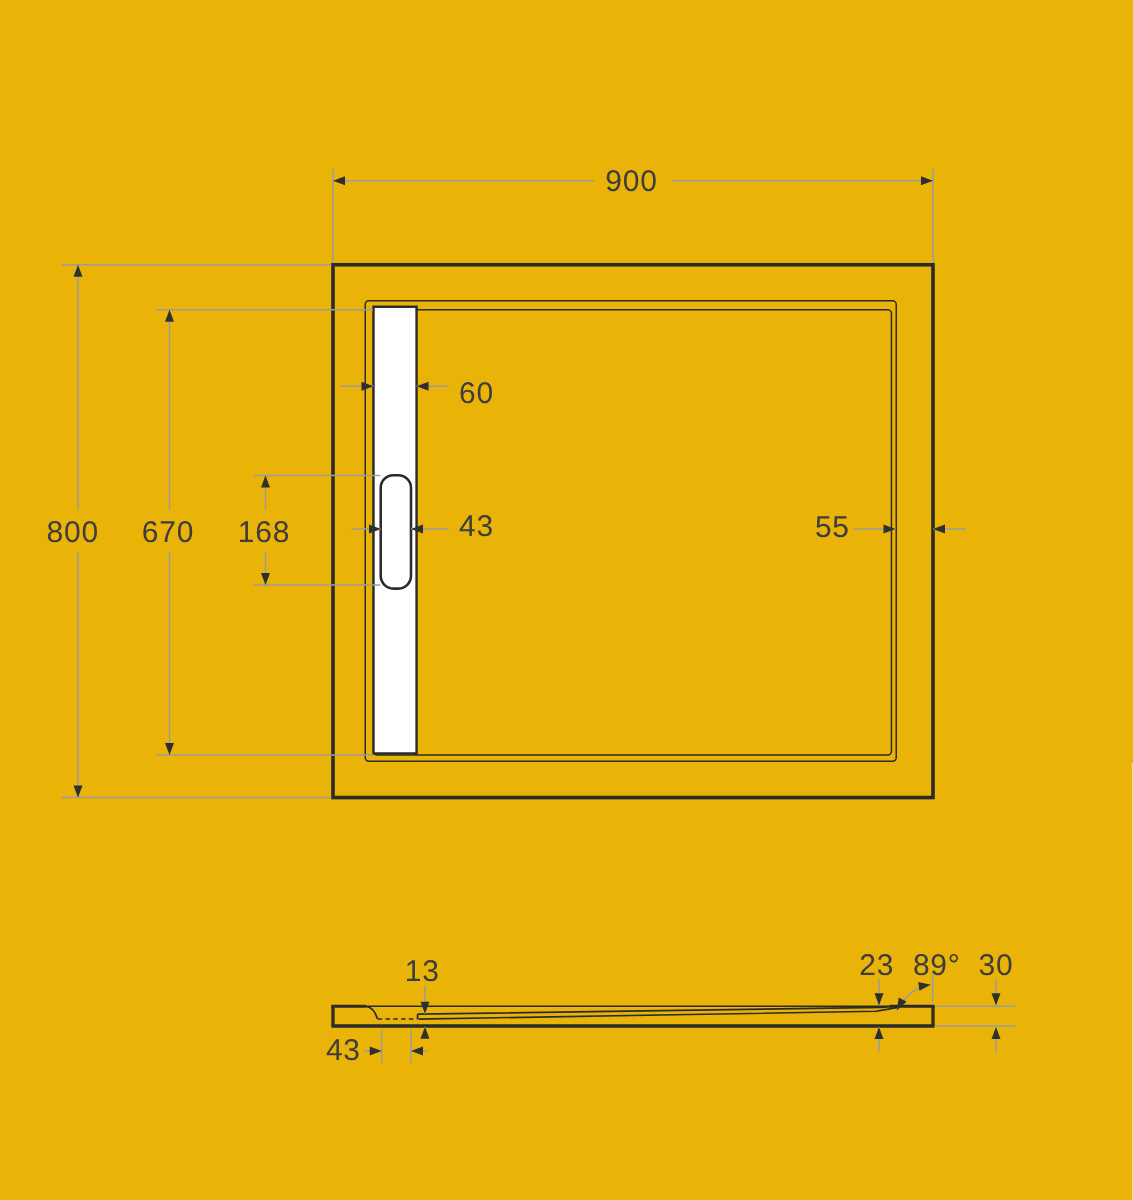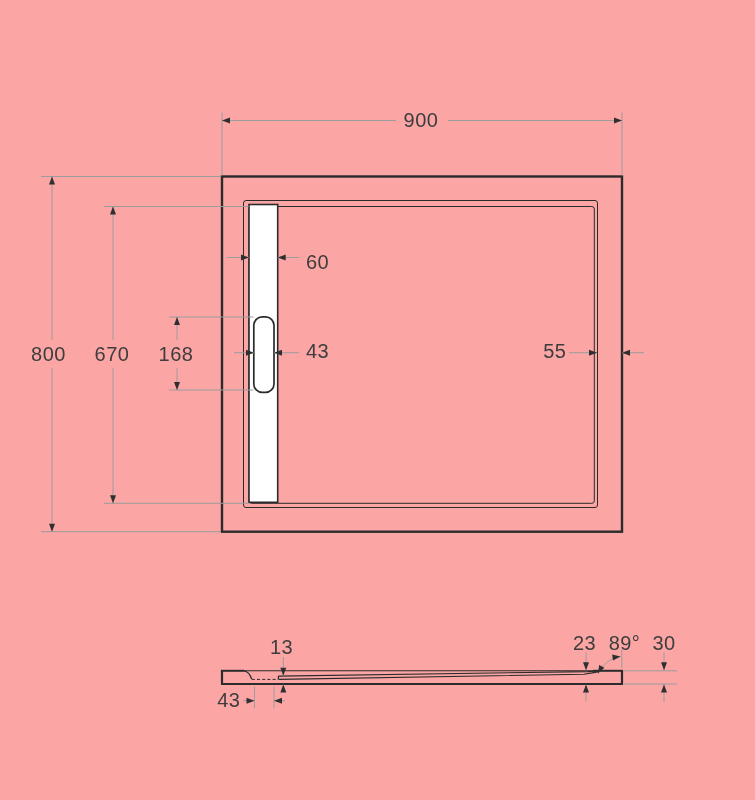--- a/index.html
+++ b/index.html
@@ -1,16 +1,16 @@
 <!DOCTYPE html>
 <html><head>
 <meta charset="utf-8">
 <style>
   html,body{margin:0;padding:0;background:#ffffff;}
-  .canvas{position:relative;width:755px;height:800px;background:#fca5a5;overflow:hidden;
+  .canvas{position:relative;width:755px;height:800px;background:#eab308;overflow:hidden;
           font-family:"Liberation Sans",sans-serif;}
   svg{position:absolute;left:0;top:0;}
   .edge{stroke:#2b2b2b;fill:none;}
   .fillw{fill:#ffffff;}
   .dashedln{stroke:#2b2b2b;fill:none;stroke-dasharray:3,2.2;stroke-width:1;}
   .dim{stroke:#9c9c9c;stroke-width:1;fill:none;}
   .lbl{font-family:"Liberation Sans",sans-serif;font-size:20px;letter-spacing:0.5px;
        fill:#3d3d3d;stroke:none;}
 </style>
 </head>

